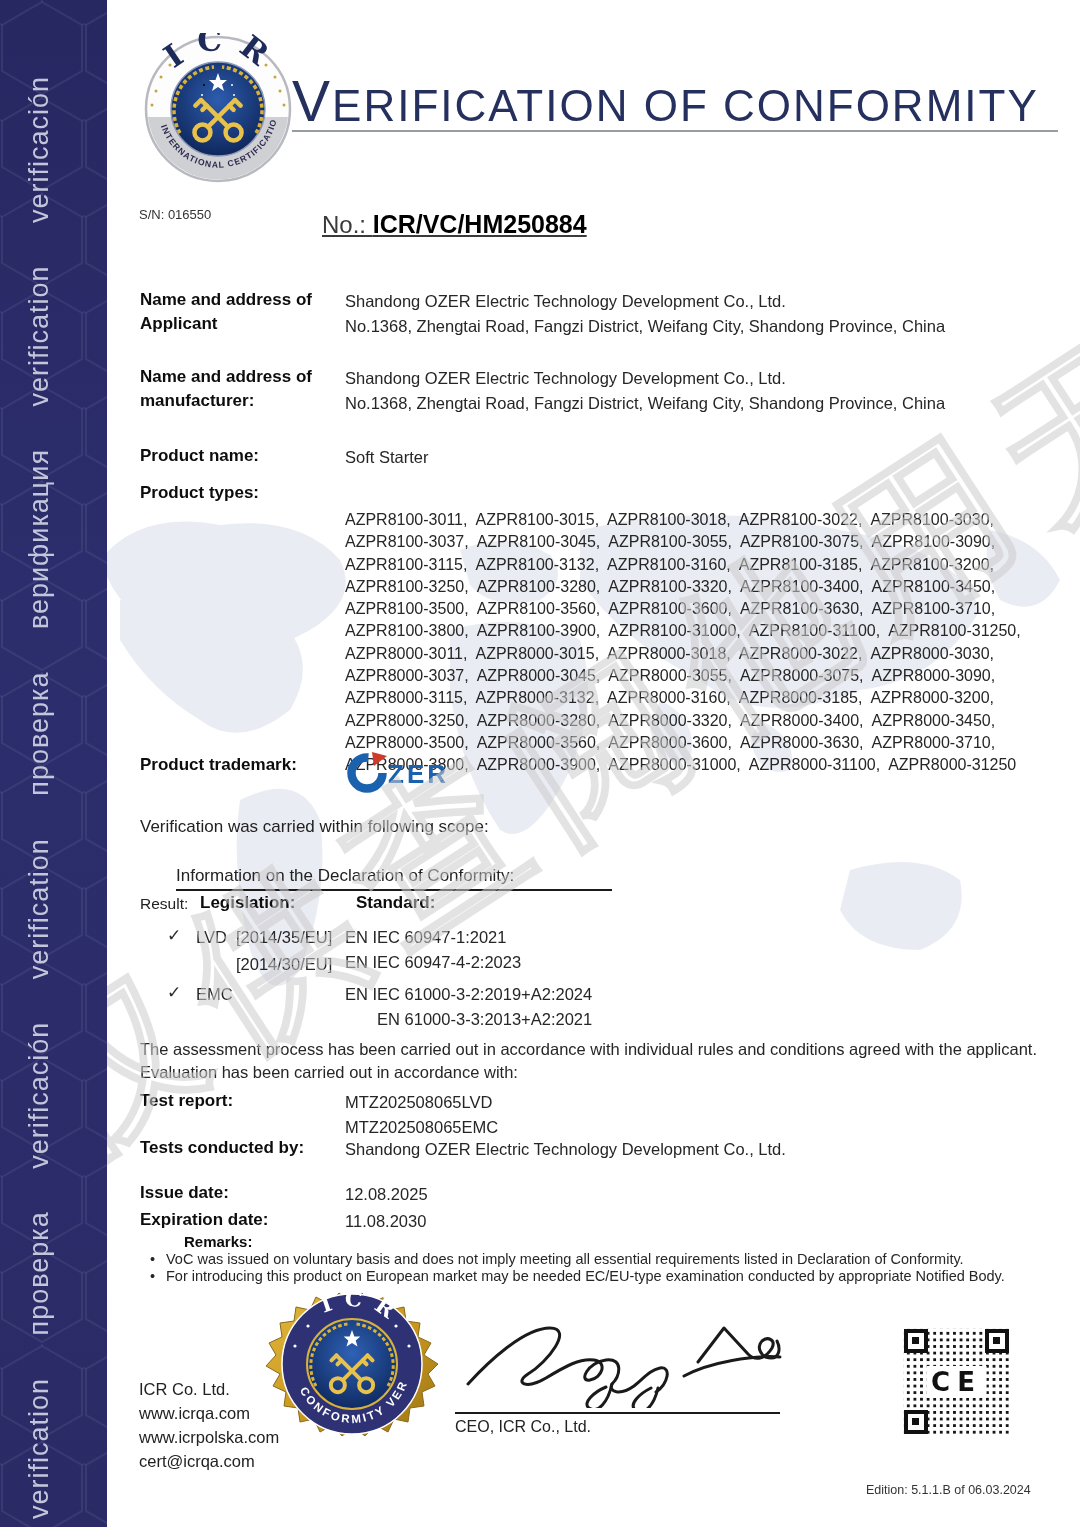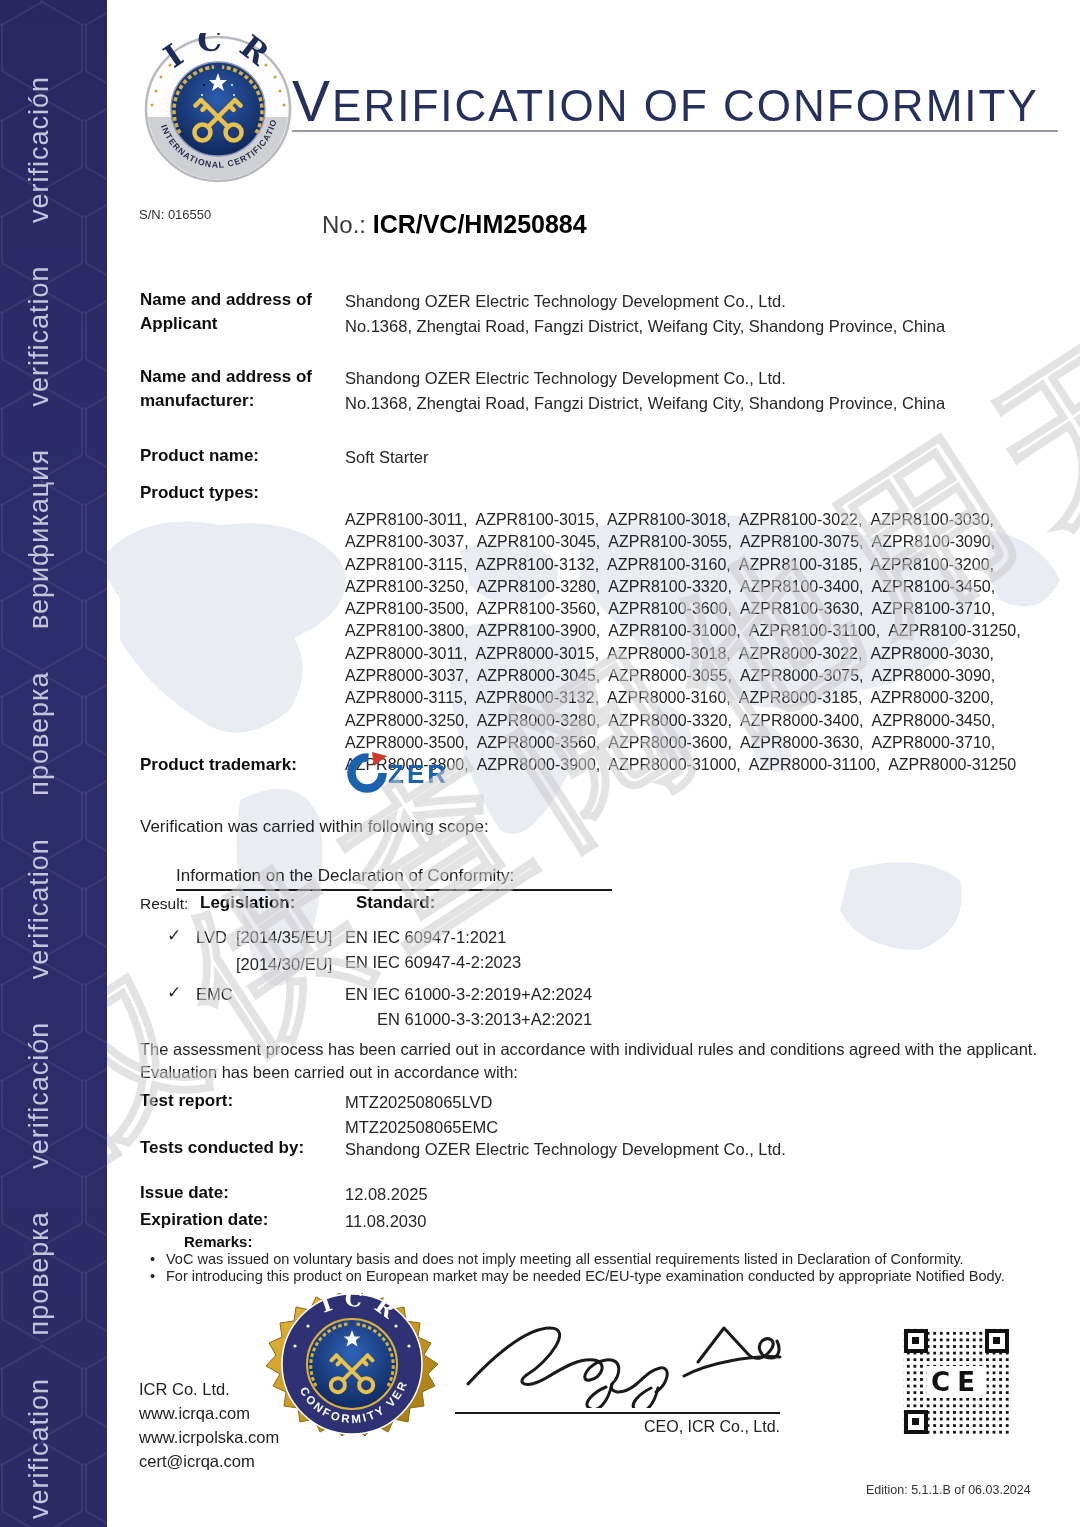--- a/index.html
+++ b/index.html
@@ -21,21 +21,21 @@
   
   .worldmap{position:absolute;left:60px;top:470px;z-index:0;opacity:.55;}
 
   .content{position:absolute;inset:0;z-index:2;}
 
   
   .title{left:292px;top:68px;color:#25305e;font-size:44px;letter-spacing:2px;white-space:nowrap;}
   .title .big{font-size:57px;}
   .title-rule{left:292px;top:130px;width:766px;height:2px;background:#979ca6;}
   .serial{left:139px;top:207px;font-size:13px;color:#333;}
-  .no-line{left:322px;top:210px;font-size:24px;color:#3a3a3a;white-space:nowrap;}
+  .no-line{left:322px;top:210px;font-size:24px;color:#3a3a3a;white-space:nowrap;text-decoration:underline;}
   .no-line b{color:#000;font-weight:800;font-size:25px;}
 
   
   .lbl{font-weight:700;font-size:17px;color:#0d0d0d;line-height:24px;}
   .val{font-size:16.5px;color:#262626;line-height:24.5px;}
   .pre{white-space:pre;}
   .types .val{line-height:22.3px;font-size:16px;}
 
   .scope{left:140px;top:817px;font-size:17px;color:#222;}
   .doc-heading{left:176px;top:866px;width:436px;text-align:left;font-size:17px;color:#222;
@@ -47,21 +47,21 @@
 
   .assess{left:140px;width:912px;font-size:16.5px;color:#262626;line-height:23px;}
 
   .remarks-lbl{left:140px;top:1233px;font-size:15px;font-weight:700;color:#0d0d0d;margin-left:44px;}
   .bullet-item{left:150px;font-size:14.5px;color:#262626;white-space:nowrap;}
   .bullet-item .dot{display:inline-block;width:16px;}
 
   
   .foot-left{left:139px;top:1377px;font-size:16.5px;color:#222;line-height:24px;}
   .sig-line{left:455px;top:1412px;width:325px;height:2px;background:#1a1a1a;}
-  .ceo{left:455px;top:1418px;width:325px;text-align:right;font-size:16px;color:#222;}
+  .ceo{left:455px;top:1418px;width:325px;text-align:left;font-size:16px;color:#222;}
   .edition{left:866px;top:1450px;font-size:12.5px;color:#333;margin-top:33px;}
 
   
   .qr{left:903px;top:1328px;width:107px;height:107px;background-color:#fff;
       background-image:radial-gradient(circle,#161616 33%,transparent 37%);
       background-size:6.6px 6.6px;background-position:2px 2px;}
   .finder{position:absolute;width:24px;height:24px;border:4.5px solid #111;background:#fff;box-sizing:border-box;}
   .finder::after{content:"";position:absolute;left:4px;top:4px;width:7px;height:7px;background:#111;}
   .f-tl{left:1px;top:1px;} .f-tr{right:1px;top:1px;} .f-bl{left:1px;bottom:1px;}
   .qr-ce{position:absolute;left:50%;top:50%;transform:translate(-50%,-50%);background:#fff;

